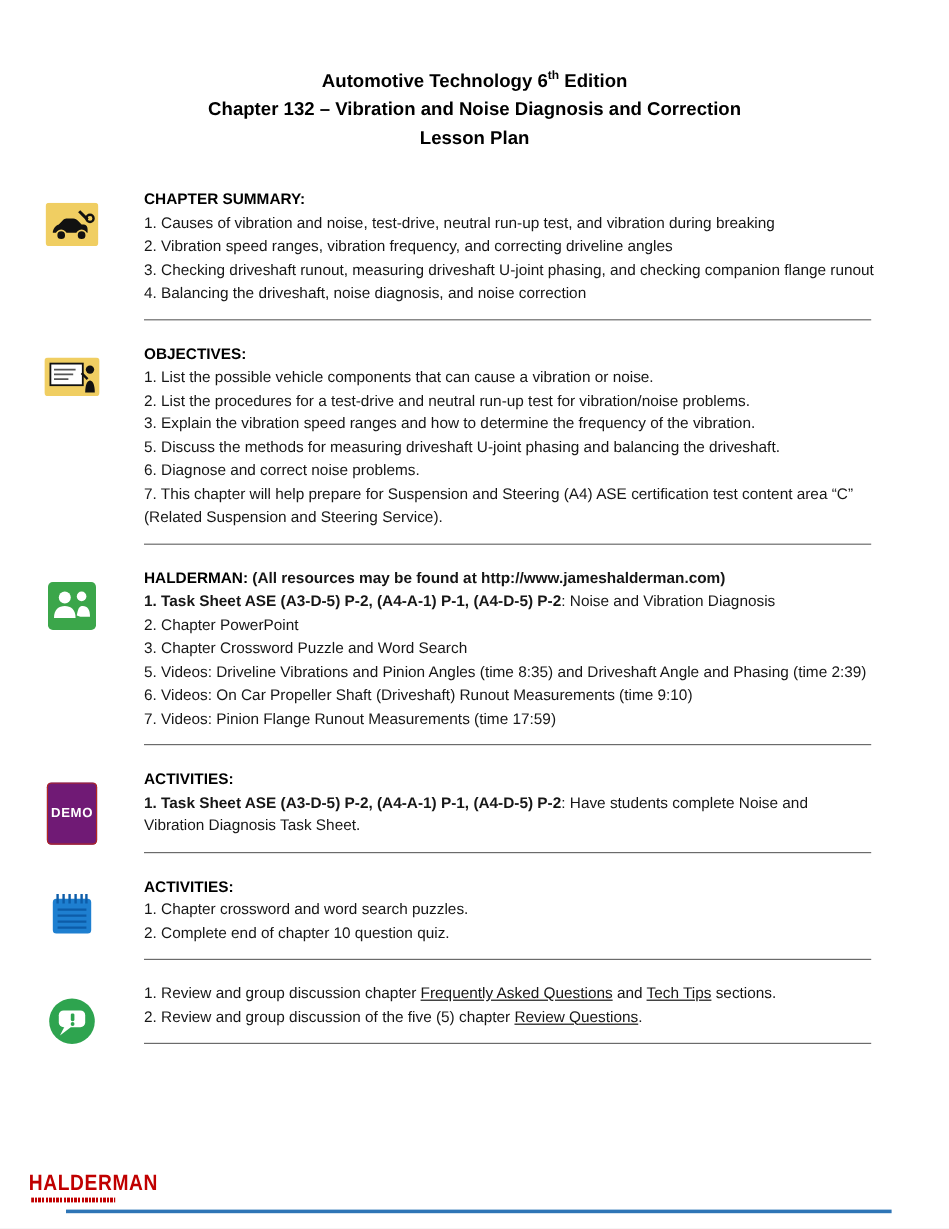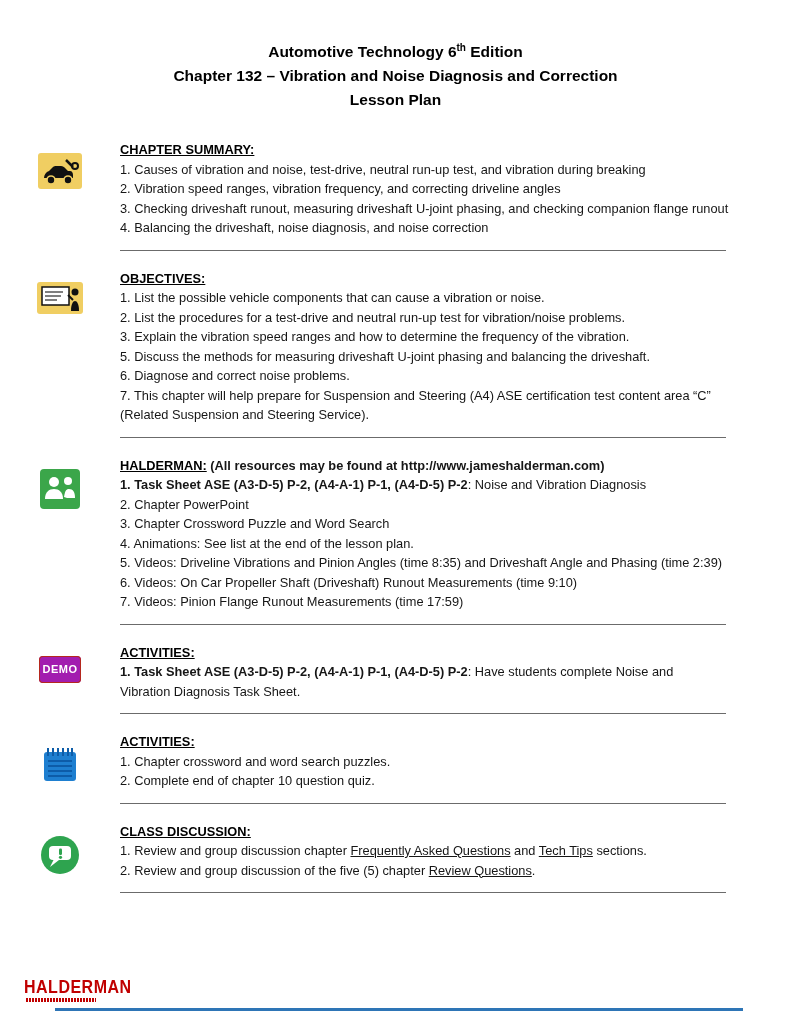--- a/index.html
+++ b/index.html
@@ -2,37 +2,37 @@
 <html><head>
 <meta charset="utf-8">
 <style>
   * { margin:0; padding:0; box-sizing:border-box; }
   html,body { background:#e8e8e8; }
   .page {
     position:relative; width:791px; height:1024px; margin:0 auto;
     background:#ffffff; overflow:hidden; color:#111;
     font-family:"Liberation Sans", sans-serif;
   }
-  .titleblock { padding-top:36px; text-align:center; font-weight:700; font-size:15.5px; line-height:24px; color:#000; }
+  .titleblock { padding-top:52px; text-align:center; font-weight:700; font-size:15.5px; line-height:24px; color:#000; }
   .titleblock sup { font-size:10px; }
   .content { margin-top:28px; }
   .sec { display:flex; margin-bottom:18px; }
   .sec:last-child { margin-bottom:0; }
   .icon-col { flex:0 0 120px; display:flex; justify-content:center; align-items:flex-start; padding-top:13px; }
   .text-col { flex:0 0 606px; width:606px; }
   .line { font-size:12.8px; line-height:19.5px; color:#161616; }
   .nw { white-space:nowrap; }
-  .hd { font-weight:700; text-decoration:underline; color:#000; }
+  .hd { font-weight:700; color:#000; }
   .b { font-weight:700; }
   .u { text-decoration:underline; }
   .rule { border:none; border-top:1px solid #6b6b6b; margin:12px 0 0 0; }
   
   .demo-icon {
     display:flex; align-items:center; justify-content:center;
-    width:42px; height:27px; background:#a21caf; border-radius:4px;
+    width:42px; height:52px; background:#701a75; border-radius:4px;
     box-shadow:0 0 0 1px #b5281e inset;
   }
   .demo-text { color:#fff; font-weight:700; font-size:11px; letter-spacing:0.5px; }
   
   .logo {
     position:absolute; left:24px; bottom:28px;
     color:#c00000; font-weight:700; font-size:16px; letter-spacing:0.5px;
     font-family:"Liberation Sans", sans-serif; transform:scaleY(1.15);
   }
   .logo-tagline {
@@ -108,21 +108,20 @@
           <path d="M5 30 c0-7 4-10 9-10 s9 3 9 10 z" fill="#ffffff"></path>
           <circle cx="28" cy="12" r="4" fill="#ffffff"></circle>
           <path d="M24 28 c1-6 2-8 5-8 4 0 6 3 6 9 h-8" fill="#ffffff"></path>
         </svg>
       </div>
       <div class="text-col">
         <div class="line nw"><span class="hd">HALDERMAN:</span><span class="b"> (All resources may be found at http://www.jameshalderman.com)</span></div>
         <div class="line nw"><span class="b">1. Task Sheet ASE (A3-D-5) P-2, (A4-A-1) P-1, (A4-D-5) P-2</span><span>: Noise and Vibration Diagnosis</span></div>
         <div class="line nw">2. Chapter PowerPoint</div>
         <div class="line nw">3. Chapter Crossword Puzzle and Word Search</div>
-        <div class="line nw">4. Animations: See list at the end of the lesson plan.</div>
         <div class="line nw">5. Videos: Driveline Vibrations and Pinion Angles (time 8:35) and Driveshaft Angle and Phasing (time 2:39)</div>
         <div class="line nw">6. Videos:  On Car Propeller Shaft (Driveshaft) Runout Measurements (time 9:10)</div>
         <div class="line nw">7. Videos: Pinion Flange Runout Measurements (time 17:59)</div>
         <hr class="rule">
       </div>
     </section>
 
     <section class="sec">
       <div class="icon-col">
         <span class="demo-icon">
@@ -164,21 +163,20 @@
       <div class="icon-col">
         <svg width="40" height="40" viewBox="0 0 40 40">
           <circle cx="20" cy="20" r="19" fill="#2ea44f"></circle>
           <rect x="9" y="11" width="22" height="14" rx="4" fill="#ffffff"></rect>
           <path d="M14 24 l-4 8 9-7 z" fill="#ffffff"></path>
           <rect x="19" y="13.5" width="3" height="6.5" rx="1.2" fill="#2ea44f"></rect>
           <circle cx="20.5" cy="22.3" r="1.6" fill="#2ea44f"></circle>
         </svg>
       </div>
       <div class="text-col">
-        <div class="line"><span class="hd">CLASS DISCUSSION:</span></div>
         <div class="line nw"><span>1. Review and group discussion chapter </span><span class="u">Frequently Asked Questions</span><span> and </span><span class="u">Tech Tips</span><span> sections.</span></div>
         <div class="line nw"><span>2. Review and group discussion of the five (5) chapter </span><span class="u">Review Questions</span><span>.</span></div>
         <hr class="rule">
       </div>
     </section>
 
   </main>
 
   <div class="logo">HALDERMAN</div>
   <div class="logo-tagline"></div>

